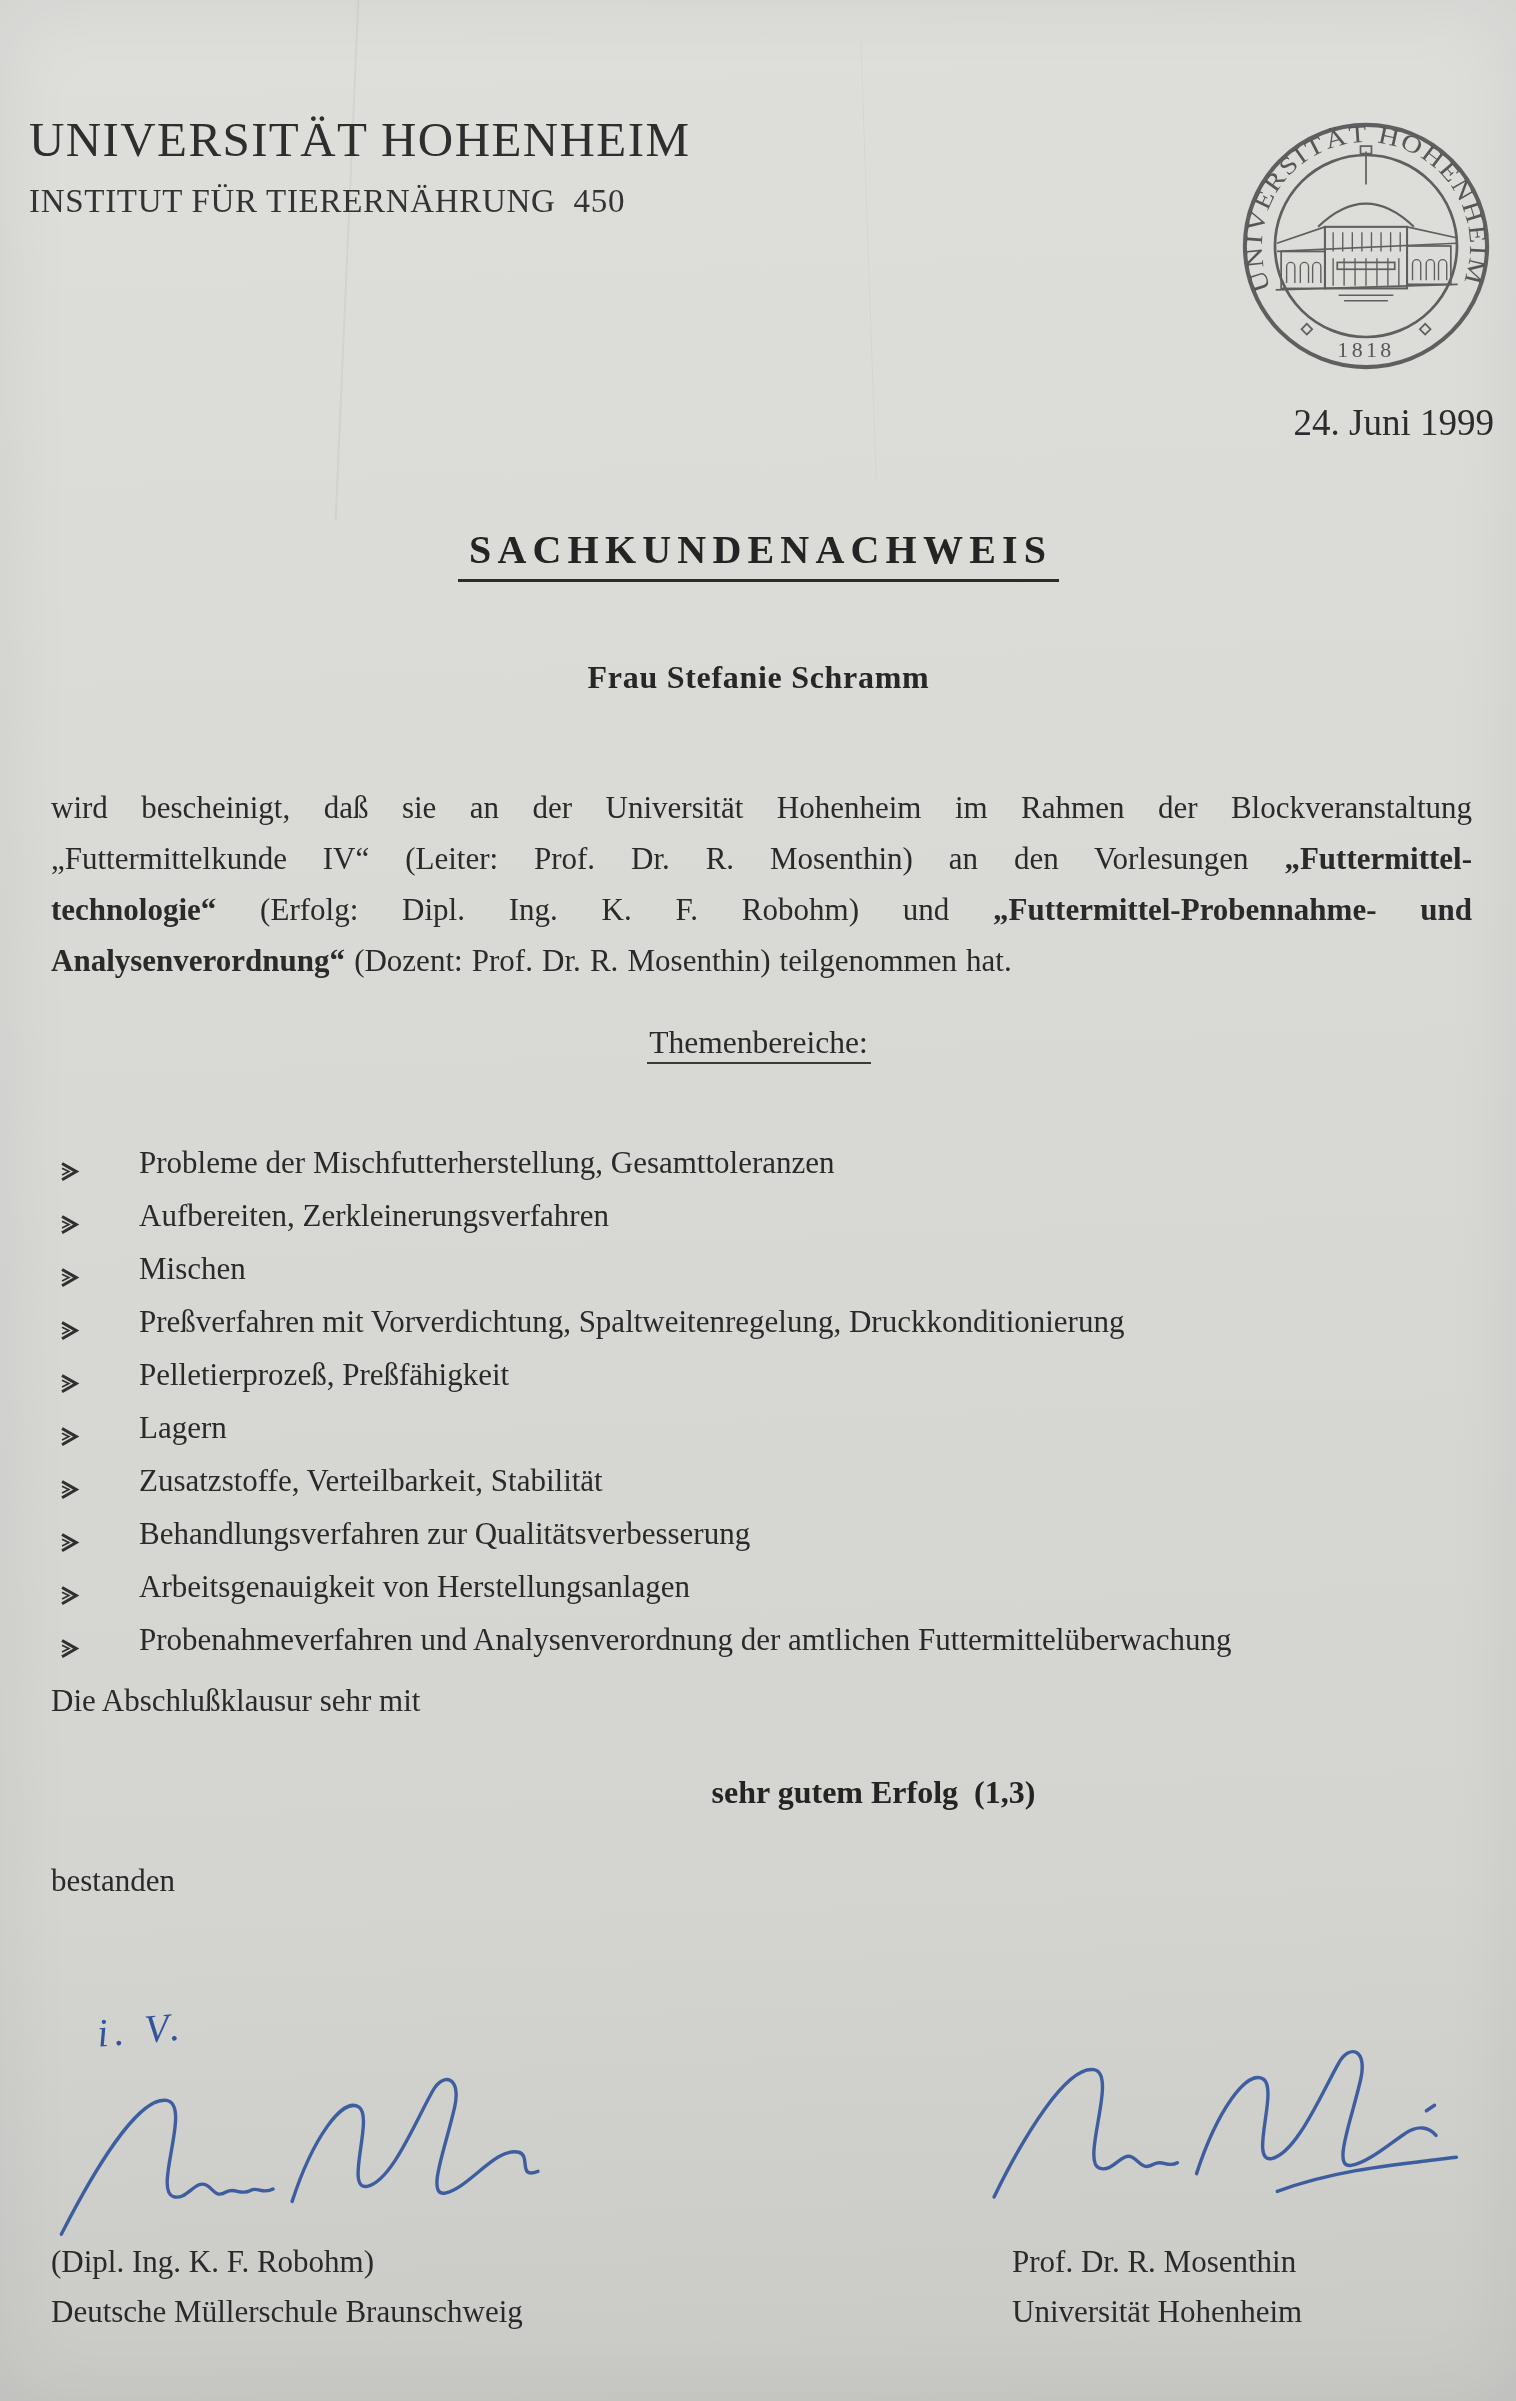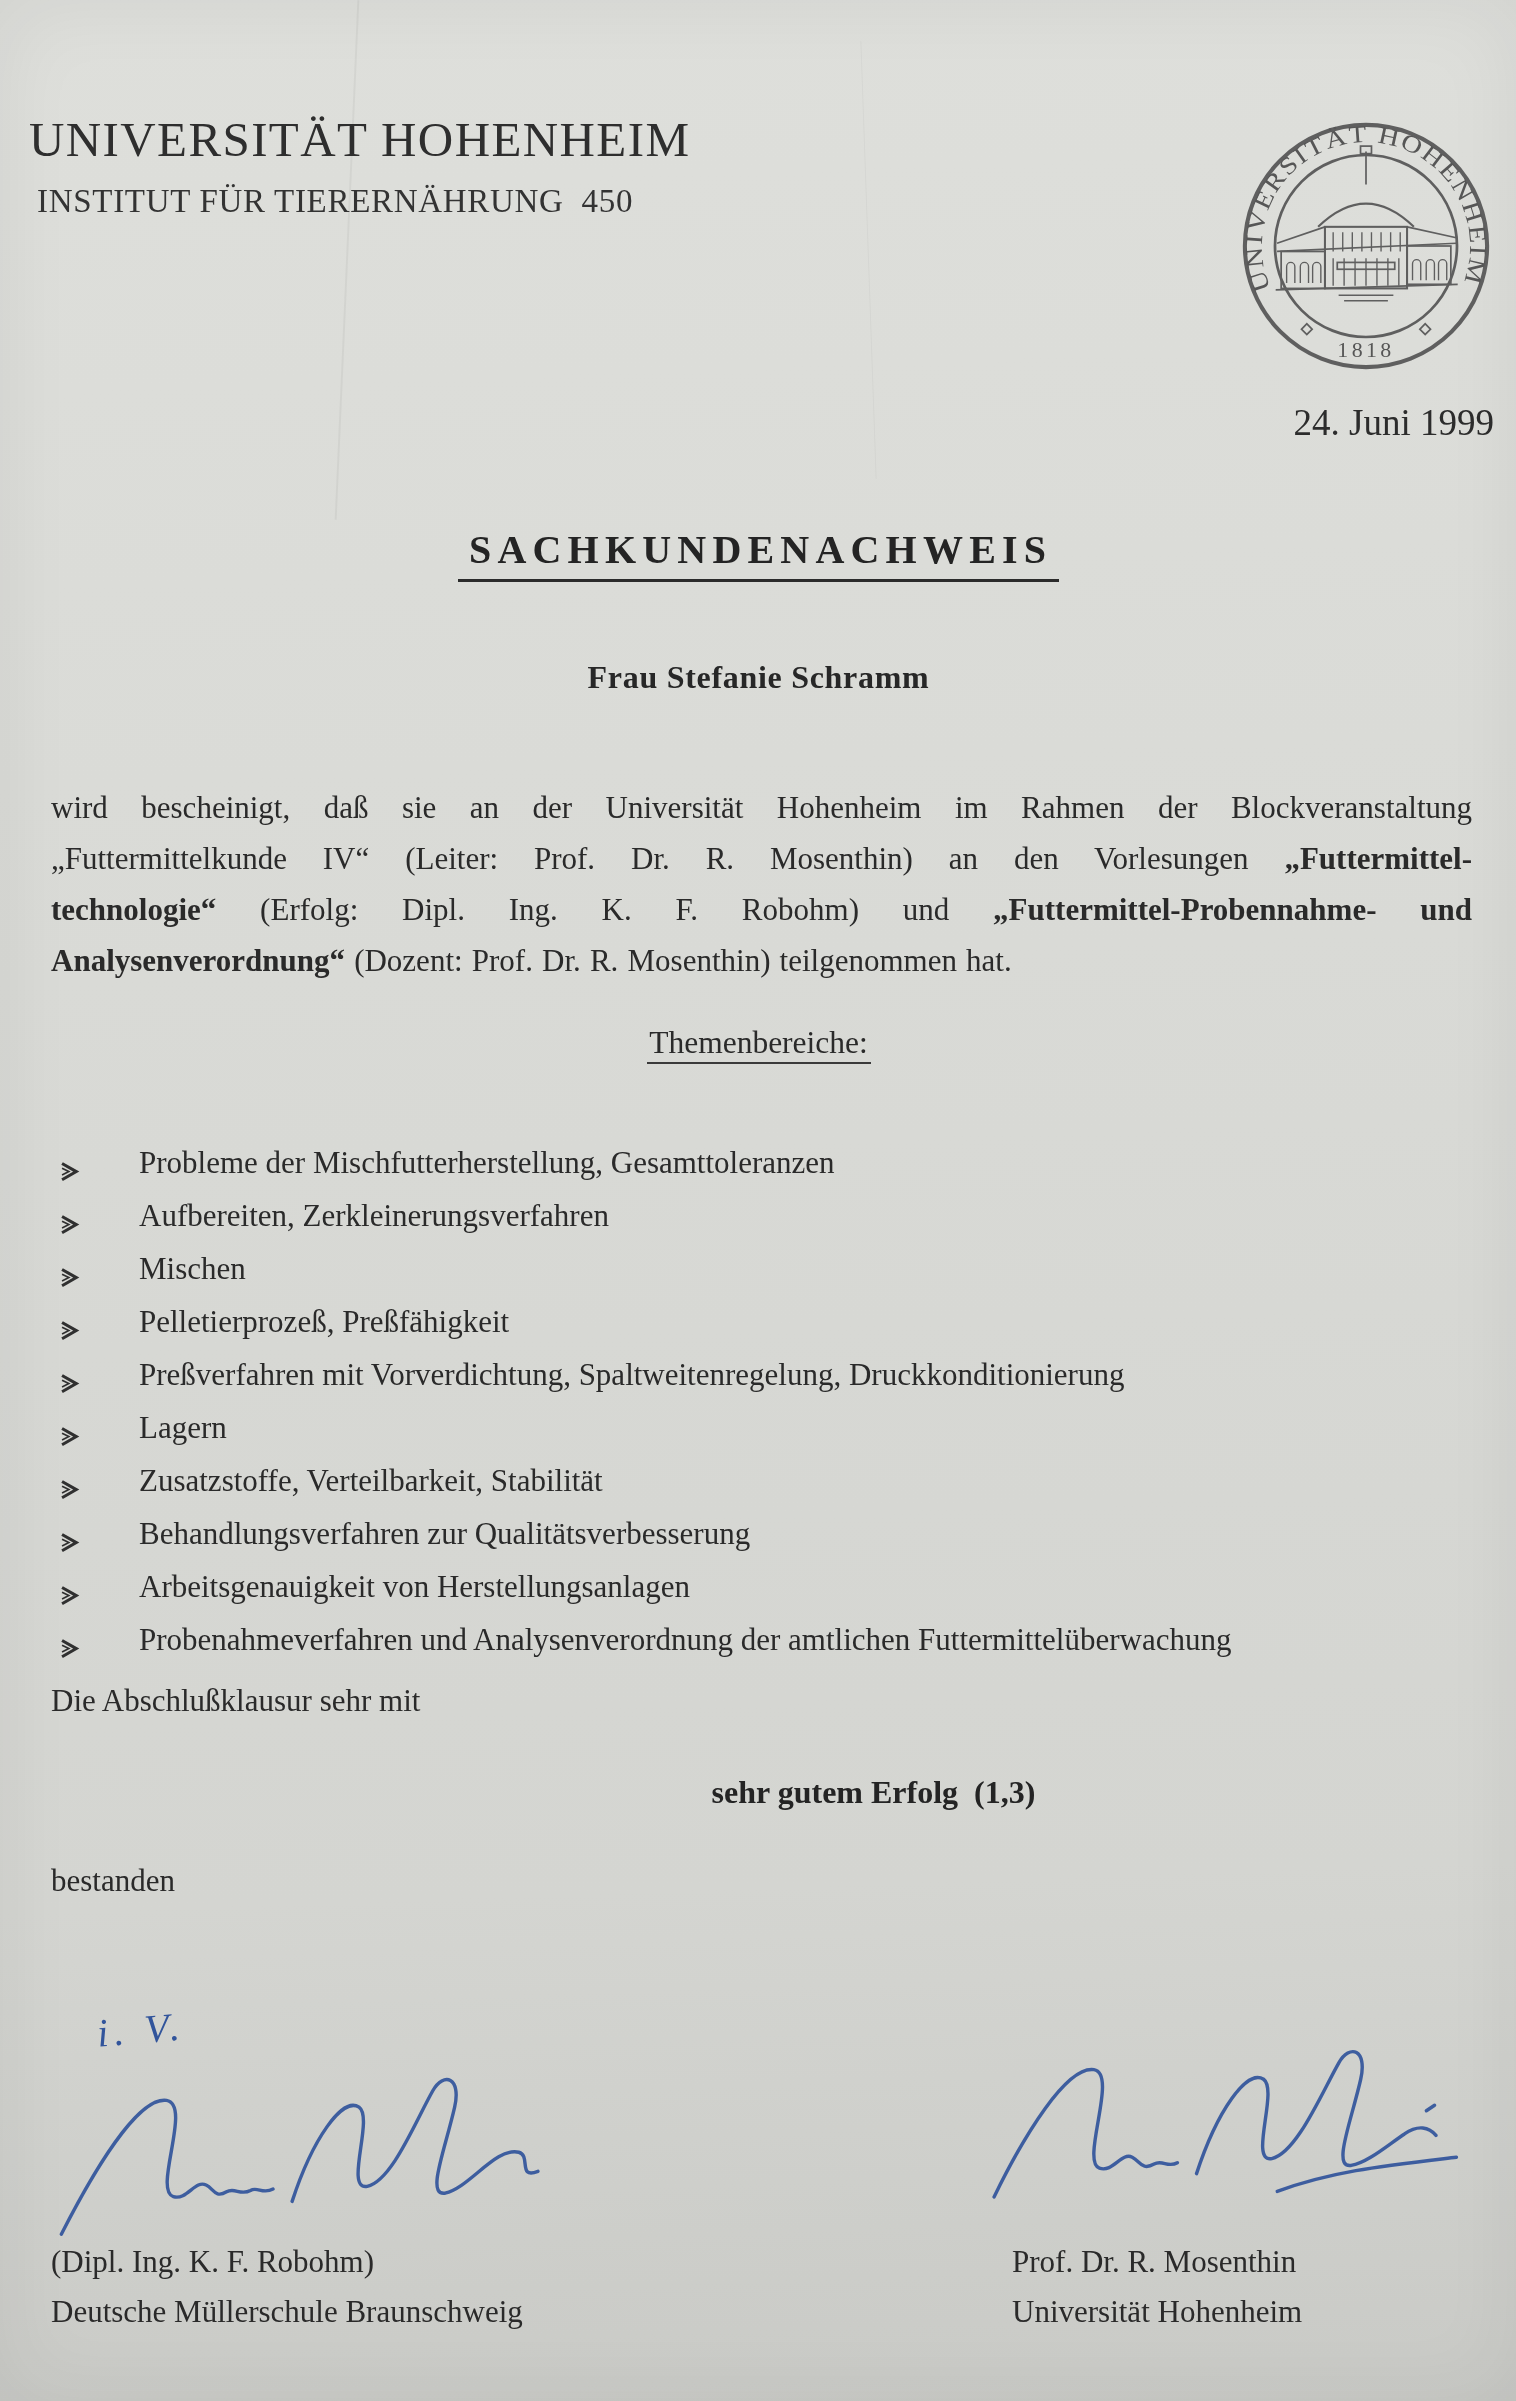--- a/index.html
+++ b/index.html
@@ -29,21 +29,21 @@
   .crease.c2{left:868px;top:41px;width:1.4px;height:438px;transform:rotate(-2deg);opacity:.7;}
 
   
   .letterhead{position:absolute;left:29px;top:115px;}
   .org-name{
     font-size:49px;line-height:1;font-weight:400;letter-spacing:1.4px;
     color:#2e2e2e;margin:0;
   }
   .org-dept{
     font-size:33px;line-height:1;letter-spacing:0.7px;margin-top:20.5px;
-    color:#333;white-space:pre;margin-left:8px;
+    color:#333;white-space:pre;
   }
 
   
   .seal{position:absolute;left:1236px;top:116px;width:260px;height:260px;}
   .seal text{font-family:"Liberation Serif","DejaVu Serif",serif;}
 
   .date-line{
     position:absolute;right:23px;top:401px;
     font-size:37px;color:#2c2c2c;text-align:right;
   }
@@ -204,29 +204,29 @@
           <polyline points="6,12 16,17 6,22" fill="none" stroke="#303030" stroke-width="2.5"></polyline>
         </svg>
         <span class="topic-text">Mischen</span>
       </div>
 
       <div class="topic-row">
         <svg class="topic-bullet" viewBox="0 0 34 34" aria-hidden="true">
           <polyline points="6,5 27,17 6,29" fill="none" stroke="#303030" stroke-width="4.5" stroke-linejoin="miter"></polyline>
           <polyline points="6,12 16,17 6,22" fill="none" stroke="#303030" stroke-width="2.5"></polyline>
         </svg>
+        <span class="topic-text">Preßverfahren mit Vorverdichtung, Spaltweitenregelung, Druckkonditionierung</span>
+      </div>
+
+      <div class="topic-row">
+        <svg class="topic-bullet" viewBox="0 0 34 34" aria-hidden="true">
+          <polyline points="6,5 27,17 6,29" fill="none" stroke="#303030" stroke-width="4.5" stroke-linejoin="miter"></polyline>
+          <polyline points="6,12 16,17 6,22" fill="none" stroke="#303030" stroke-width="2.5"></polyline>
+        </svg>
         <span class="topic-text">Pelletierprozeß, Preßfähigkeit</span>
-      </div>
-
-      <div class="topic-row">
-        <svg class="topic-bullet" viewBox="0 0 34 34" aria-hidden="true">
-          <polyline points="6,5 27,17 6,29" fill="none" stroke="#303030" stroke-width="4.5" stroke-linejoin="miter"></polyline>
-          <polyline points="6,12 16,17 6,22" fill="none" stroke="#303030" stroke-width="2.5"></polyline>
-        </svg>
-        <span class="topic-text">Preßverfahren mit Vorverdichtung, Spaltweitenregelung, Druckkonditionierung</span>
       </div>
 
       <div class="topic-row">
         <svg class="topic-bullet" viewBox="0 0 34 34" aria-hidden="true">
           <polyline points="6,5 27,17 6,29" fill="none" stroke="#303030" stroke-width="4.5" stroke-linejoin="miter"></polyline>
           <polyline points="6,12 16,17 6,22" fill="none" stroke="#303030" stroke-width="2.5"></polyline>
         </svg>
         <span class="topic-text">Lagern</span>
       </div>
 

